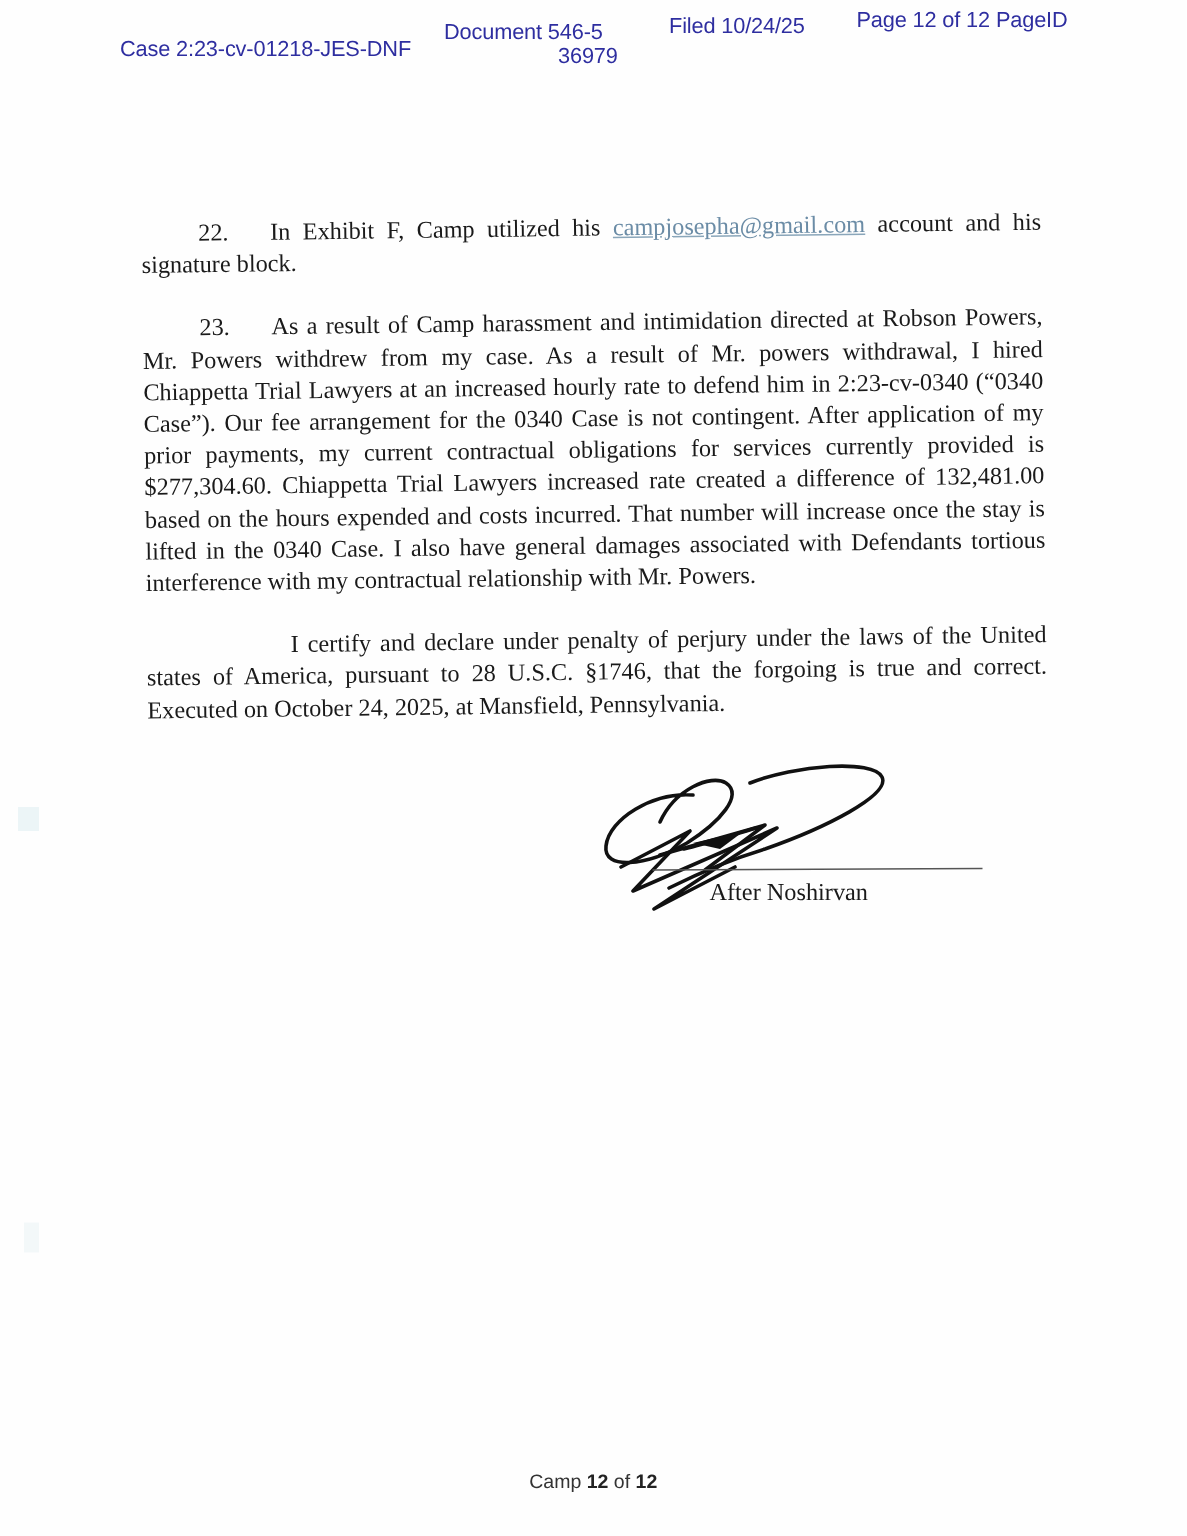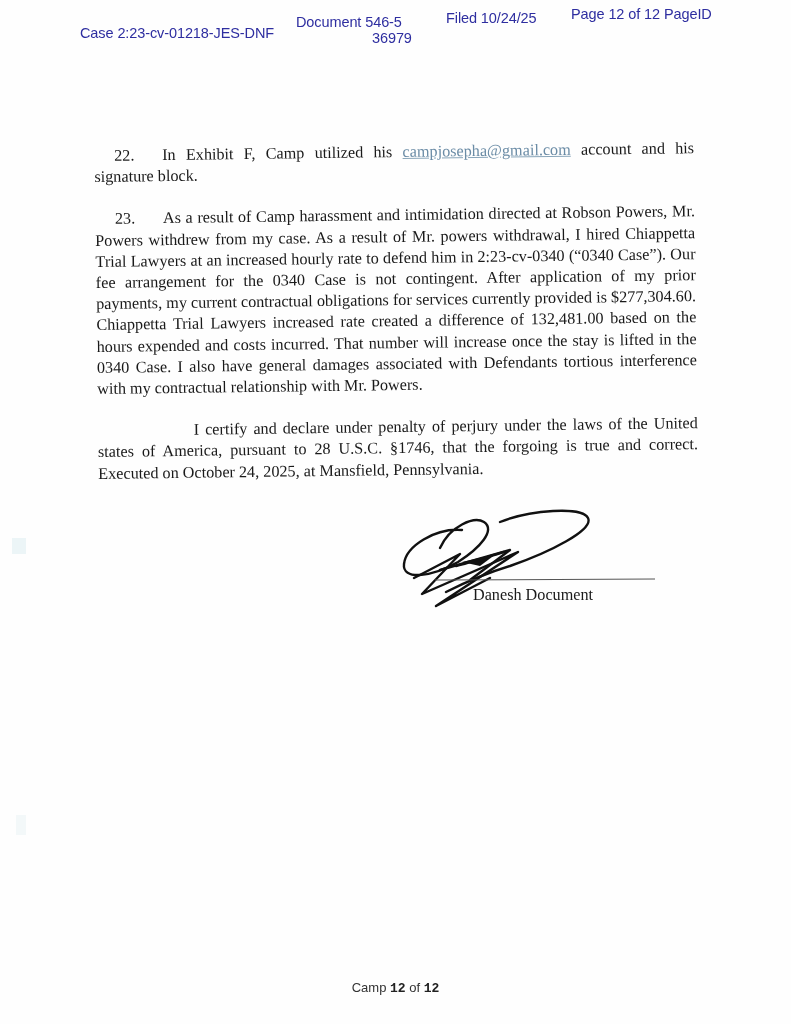--- a/index.html
+++ b/index.html
@@ -48,21 +48,21 @@
       transform-origin: 0 0;
     }
     .para {
       margin: 0 0 21px 0;
       text-align: justify;
       text-align-last: left;
     }
     .para-num {
       display: inline-block;
       width: 48px;
-      margin-left: 20px;
+      margin-left: 38px;
     }
     .indent {
       display: inline-block;
       width: 48px;
     }
     .email-link {
       color: #6b8ca6;
       text-decoration: underline;
       text-decoration-color: #8aa6ba;
     }
@@ -98,21 +98,21 @@
     .footer {
       position: absolute;
       left: 0;
       width: 791px;
       top: 980px;
       text-align: center;
       font-family: "Liberation Sans", sans-serif;
       font-size: 13px;
       color: #333;
     }
-    .footer b { font-weight: bold; color: #222; font-family: Liberation Mono, monospace; }
+    .footer b { font-weight: bold; color: #222; }
 
     
     .artifact {
       position: absolute;
       background: #dfeef2;
       opacity: 0.6;
     }
   </style>
 </head>
 <body>
@@ -140,21 +140,21 @@
 
       <path d="M100 14 C 130 2, 182 -2, 188 10 C 194 22, 150 44, 110 58 C 90 64, 66 74, 46 84"></path>
 
       <path d="M14 70 L 60 46 L 22 86 L 118 44 L 36 98 L 90 70"></path>
       <path d="M40 62 L 110 42 L 70 72"></path>
       <path d="M56 58 C 70 55, 90 48, 104 44"></path>
     </g>
     <path d="M62 54 L 96 46 L 80 58 Z" fill="#111"></path>
   </svg>
   <div class="sig-line"></div>
-  <div class="sig-name">Danesh Document</div>
+  <div class="sig-name">After Noshirvan</div>
 
   <div class="footer">
     <span>Camp </span><b>12</b><span> of </span><b>12</b>
   </div>
 
   <div class="artifact" style="left:12px;top:538px;width:14px;height:16px;"></div>
   <div class="artifact" style="left:16px;top:815px;width:10px;height:20px;opacity:0.35;"></div>
 </div>
 
 </body></html>

